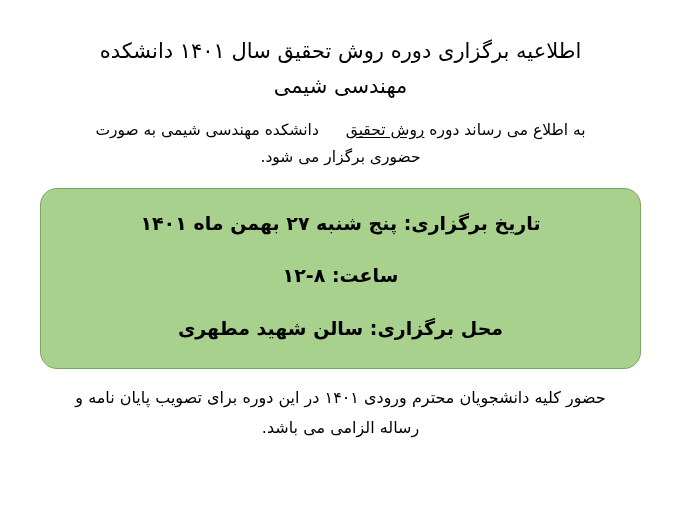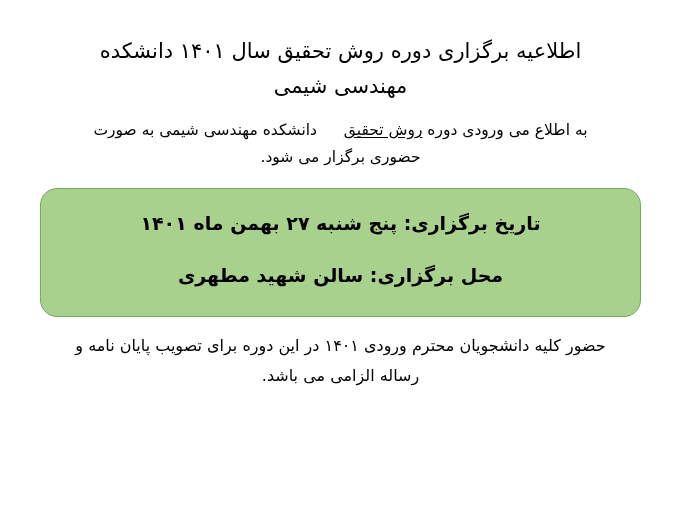--- a/index.html
+++ b/index.html
@@ -66,22 +66,23 @@
     width: 560px;
   }
 </style>
 </head>
 <body>
 
 <div class="page">
 
   <h1 class="doc-title">اطلاعیه  برگزاری دوره روش تحقیق سال ۱۴۰۱ دانشکده مهندسی شیمی</h1>
 
-  <p class="intro"><span>به اطلاع می ورودی دوره </span><span class="underline">روش تحقیق</span><span> دانشکده مهندسی شیمی به صورت حضوری برگزار می شود.</span></p>
+  <p class="intro"><span>به اطلاع می رساند دوره </span><span class="underline">روش تحقیق</span><span> دانشکده مهندسی شیمی به صورت حضوری برگزار می شود.</span></p>
 
   <div class="highlight-box">
     <p class="hl-line">تاریخ برگزاری: پنج شنبه ۲۷ بهمن ماه ۱۴۰۱</p>
+    <p class="hl-line">ساعت: ۸-۱۲</p>
     <p class="hl-line">محل برگزاری: سالن شهید مطهری</p>
   </div>
 
   <p class="outro">حضور کلیه دانشجویان محترم ورودی ۱۴۰۱ در این دوره برای تصویب پایان نامه و رساله الزامی می باشد.</p>
 
 </div>
 
 </body></html>

